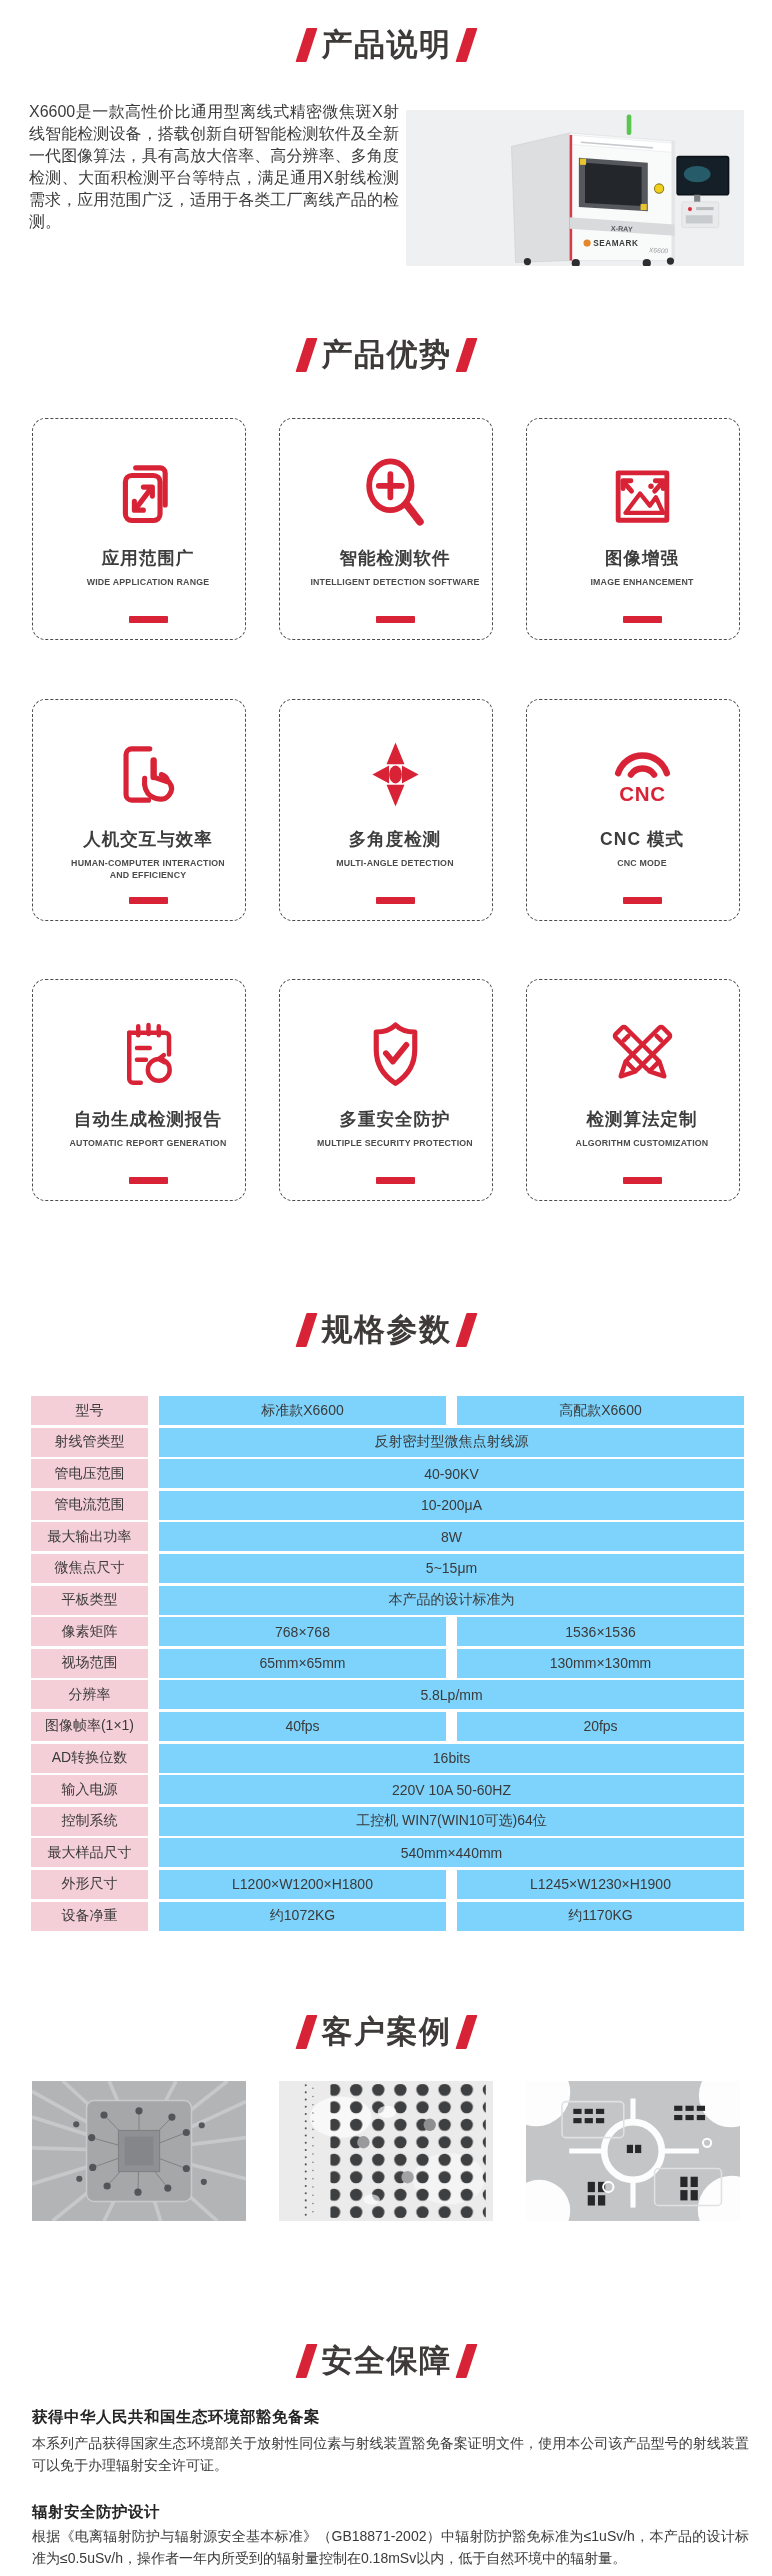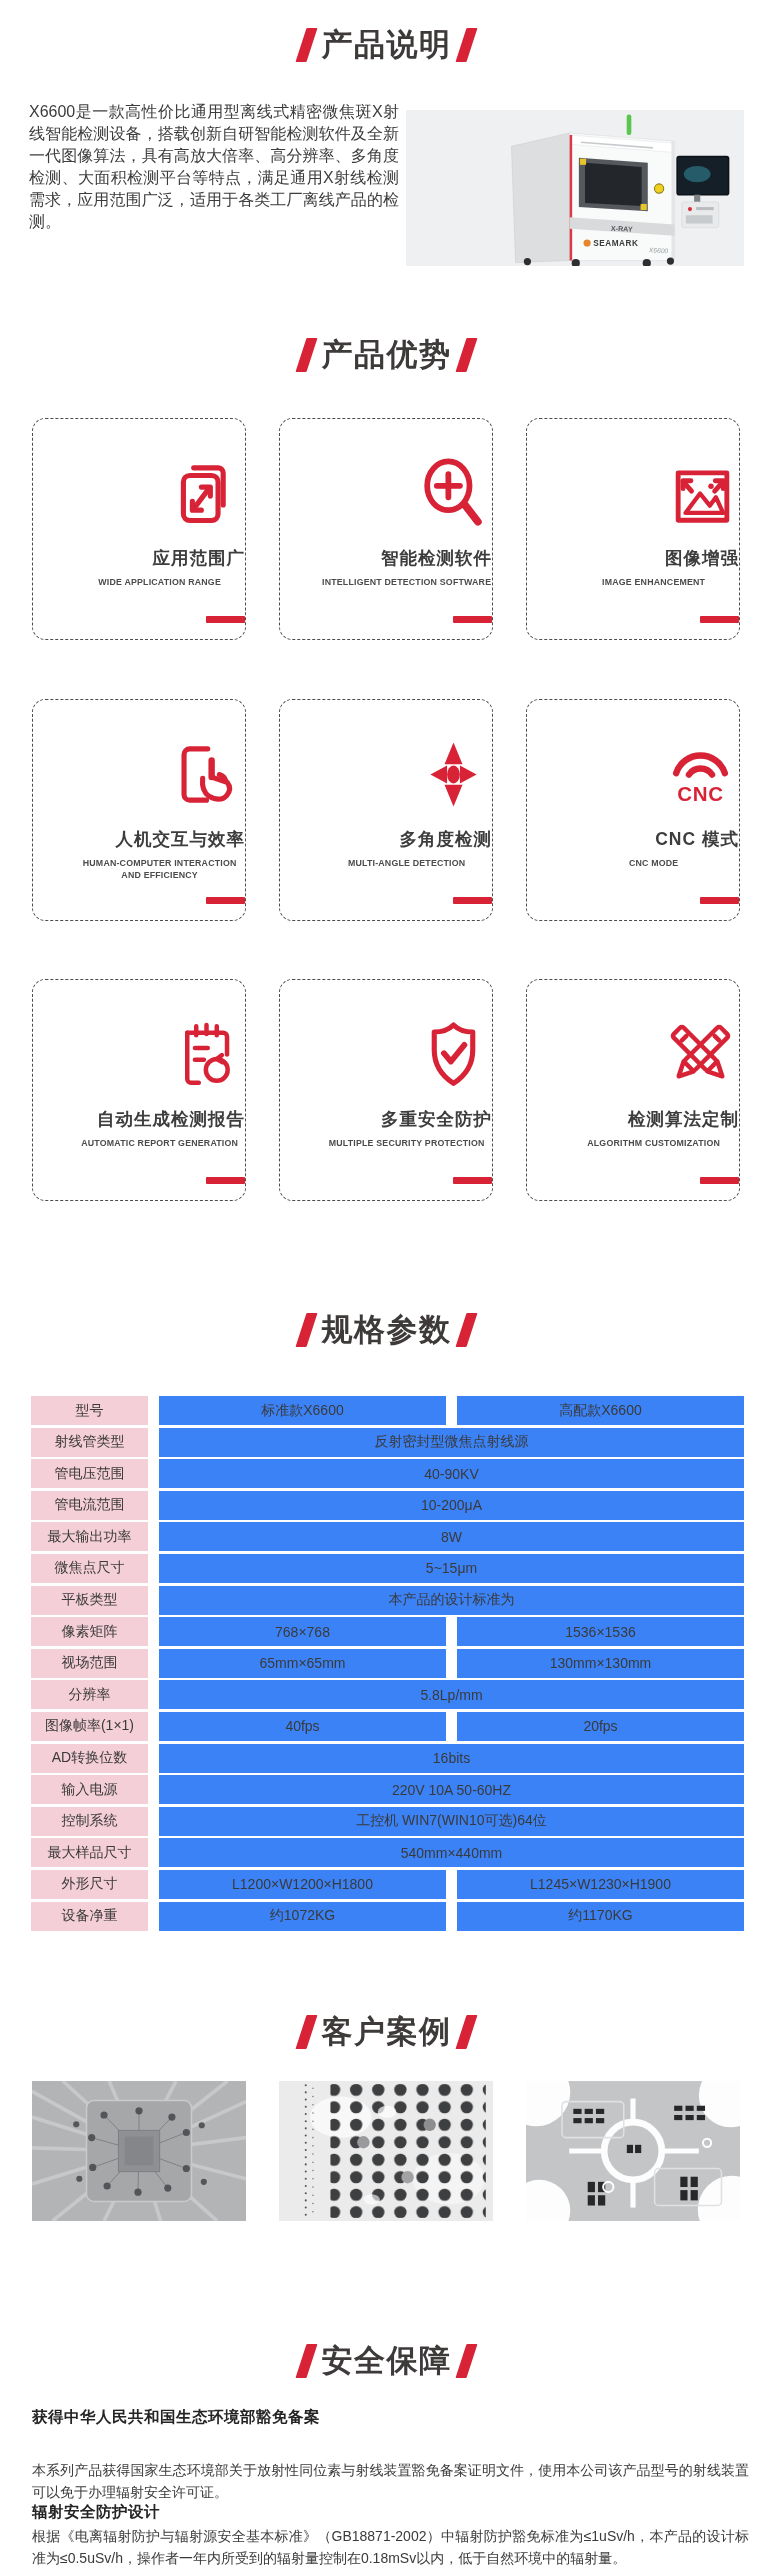--- a/index.html
+++ b/index.html
@@ -11,32 +11,32 @@
   .sec-title .txt{font-size:31px;font-weight:900;color:#3d3a39;letter-spacing:1.5px;line-height:1.1;}
   .slash{width:11.3px;height:34px;background:#d82337;transform:skewX(-18deg);border-radius:1px;}
 
   
   .intro-text{position:absolute;left:29px;top:101px;width:370px;font-size:16px;line-height:22px;color:#3c3c3c;text-align:justify;}
   .product-visual{position:absolute;left:406px;top:110px;width:338px;height:156px;background:#eff0f2;}
 
   
   .adv-row{position:absolute;left:32px;width:709px;display:flex;gap:33px;}
   .adv-card{width:214px;height:222px;box-sizing:border-box;border:1.5px dashed #4c4c4c;border-radius:13.4px;
-            display:flex;flex-direction:column;align-items:flex-end;padding-top:24px;background:#fff;padding-left:18px;}
+            display:flex;flex-direction:column;align-items:center;padding-top:24px;background:#fff;padding-left:18px;}
   .adv-icon{height:101px;display:flex;align-items:center;justify-content:center;}
   .adv-title{margin-top:2.1px;font-size:17.5px;font-weight:700;color:#3d3d3d;letter-spacing:1px;}
   .adv-sub{margin-top:7.2px;font-size:8.8px;font-weight:700;color:#4b4b4b;letter-spacing:0.2px;text-align:center;width:88%;line-height:1.3;}
   .adv-bar{margin-top:auto;margin-bottom:16.5px;width:39px;height:6.7px;background:#d82337;border-radius:1px;}
 
   
   .spec{position:absolute;top:1396px;left:31px;width:713px;}
   .spec-row{display:flex;gap:11px;margin-bottom:2.6px;height:29px;}
   .spec-label{width:117px;background:#f5cfd8;display:flex;align-items:center;justify-content:center;
               font-size:14px;color:#3a3a3a;flex:none;}
-  .spec-val{flex:1;background:#3b82f6;display:flex;align-items:center;justify-content:center;font-size:14px;color:#3a3a3a;}
+  .spec-val{flex:1;background:#7dd3fc;display:flex;align-items:center;justify-content:center;font-size:14px;color:#3a3a3a;}
 
   
   .cases{position:absolute;left:32px;top:2081px;display:flex;gap:33px;}
   .case-img{width:214px;height:140px;overflow:hidden;}
 
   
   .safe-h{position:absolute;left:32px;font-size:15.5px;font-weight:800;color:#242424;letter-spacing:0.5px;}
   .safe-p{position:absolute;left:32px;width:717px;font-size:14px;color:#3a3a3a;line-height:21.6px;text-align:justify;}
   svg{display:block;}
 </style>
@@ -459,19 +459,19 @@
     </div>
   </div>
 
   <div class="sec-title" style="top:2344px;">
     <span class="slash"></span>
     <span class="txt">安全保障</span>
     <span class="slash"></span>
   </div>
 
   <div class="safe-h" style="top:2407px;">获得中华人民共和国生态环境部豁免备案</div>
-  <div class="safe-p" style="top:2433px;margin-top:27px;">本系列产品获得国家生态环境部关于放射性同位素与射线装置豁免备案证明文件，使用本公司该产品型号的射线装置可以免于办理辐射安全许可证。</div>
+  <div class="safe-p" style="top:2433px;">本系列产品获得国家生态环境部关于放射性同位素与射线装置豁免备案证明文件，使用本公司该产品型号的射线装置可以免于办理辐射安全许可证。</div>
 
   <div class="safe-h" style="top:2502px;">辐射安全防护设计</div>
   <div class="safe-p" style="top:2526px;">根据《电离辐射防护与辐射源安全基本标准》（GB18871-2002）中辐射防护豁免标准为≤1uSv/h，本产品的设计标准为≤0.5uSv/h，操作者一年内所受到的辐射量控制在0.18mSv以内，低于自然环境中的辐射量。</div>
 
 </div>
 
 
 </body></html>

